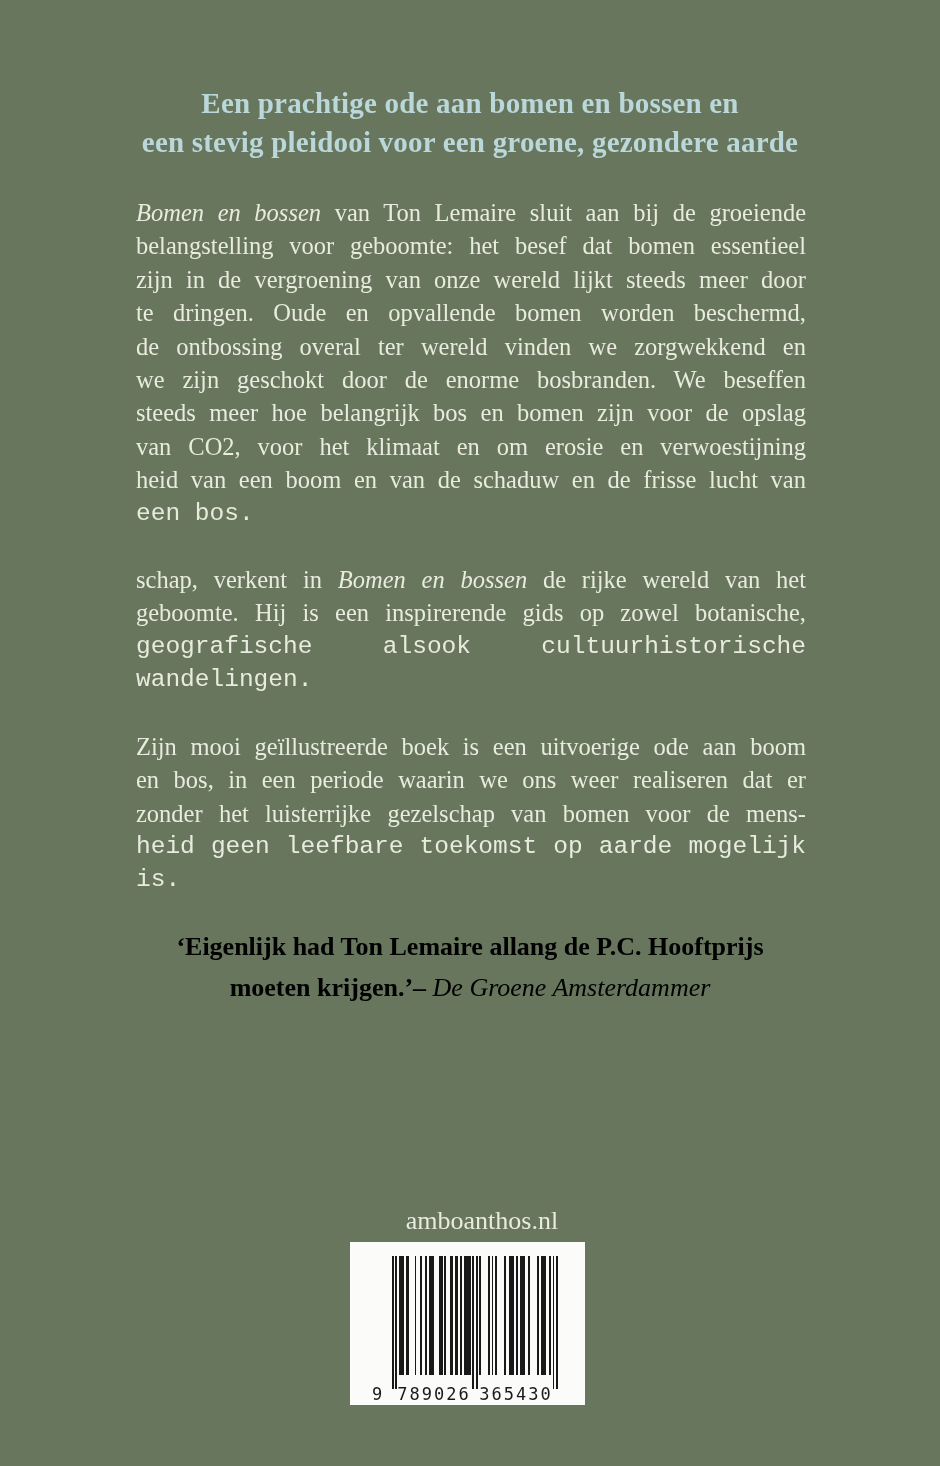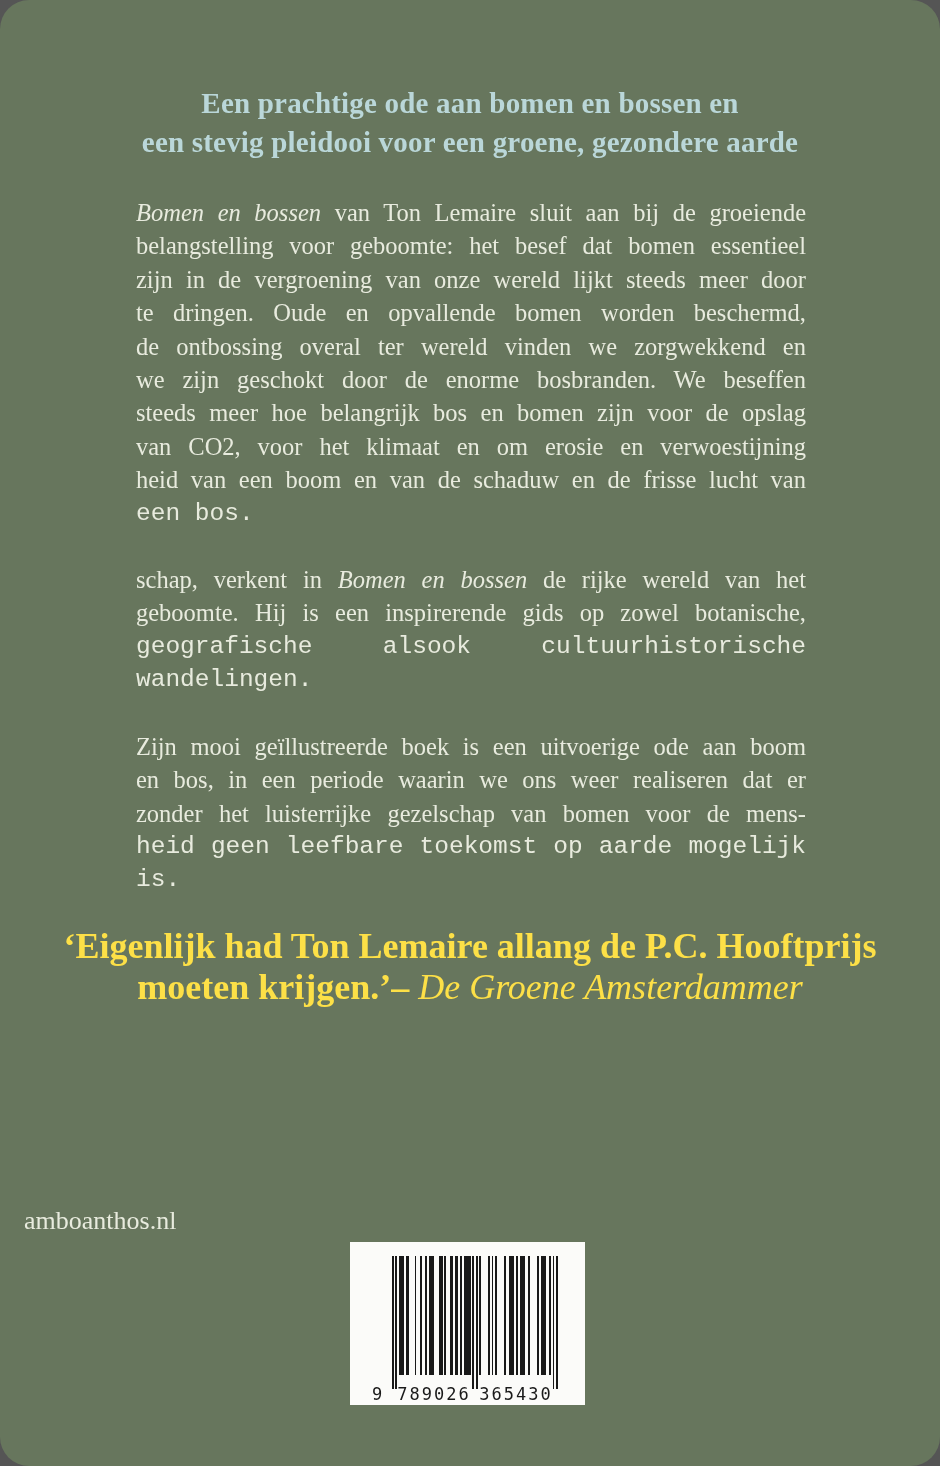--- a/index.html
+++ b/index.html
@@ -4,21 +4,20 @@
 <style>
   * { margin: 0; padding: 0; box-sizing: border-box; }
   html, body { background: #555; }
   .cover {
     position: relative;
     width: 940px;
     height: 1466px;
     background: #67765d;
     overflow: hidden;
     font-family: "Liberation Serif", "DejaVu Serif", serif;
-    border-radius: 29px;
   }
   .tagline {
     position: absolute;
     top: 84px;
     left: 0;
     width: 100%;
     text-align: center;
     color: #bad7d9;
     font-size: 29px;
     font-weight: bold;
@@ -36,32 +35,33 @@
   }
   .para { margin-bottom: 33px; }
   .line { text-align: justify; text-align-last: justify; }
   .line.last { text-align-last: left; font-family: Liberation Mono, monospace; }
   .it { font-style: italic; }
   .quote {
     position: absolute;
     top: 926px;
     left: 0;
     width: 100%;
-    color: #fde047;
-    font-size: 36px;
+    color: #000000;
+    font-size: 26px;
     font-weight: bold;
     line-height: 41px;
   }
   .qline { text-align: center; }
   .quote .src { font-style: italic; font-weight: normal; margin-top: 44px; }
   .site {
     position: absolute;
     top: 1206px;
     left: 0;
     width: 100%;
+    text-align: center;
     color: #e8ebde;
     font-size: 26px;
     padding-left: 24px;
   }
   .barcode-box {
     position: absolute;
     left: 350px;
     top: 1242px;
     width: 235px;
     height: 163px;

